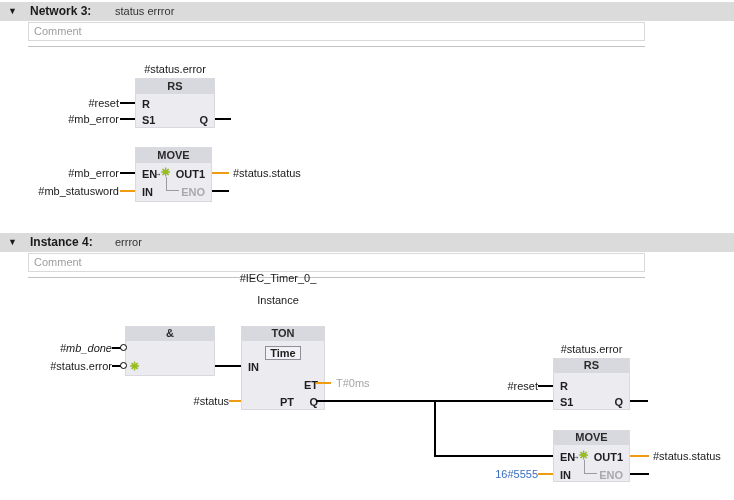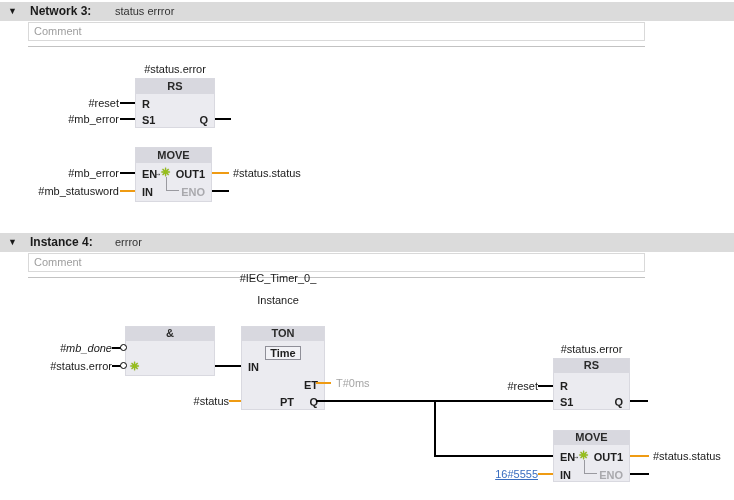--- a/index.html
+++ b/index.html
@@ -141,19 +141,19 @@
   <div class="block" style="left:553px; top:430px; width:77px; height:52px;">
     <div class="bhead" style="height:14px; line-height:13px;">MOVE</div>
     <span class="pin" style="left:6px; top:20px;">EN</span>
     <span class="pin" style="right:6px; top:20px;">OUT1</span>
     <span class="pin" style="left:6px; top:38px;">IN</span>
     <span class="pin gray" style="right:6px; top:38px;">ENO</span>
   </div>
   <span class="movearrow" style="left:571px; top:452px;">→</span>
   <span class="star" style="left:579px; top:450px;">✳</span>
   <div class="lline" style="left:584px; top:460px; width:13px; height:14px;"></div>
-  <div class="operand blue right" style="left:458px; top:468px; width:80px;text-decoration:underline;">16#5555</div>
+  <div class="operand blue right" style="left:458px; top:468px; width:80px;">16#5555</div>
   <div class="wire orange" style="left:538px; top:473px; width:15px;"></div>
   <div class="wire orange" style="left:630px; top:455px; width:19px;"></div>
   <div class="operand" style="left:653px; top:450px;">#status.status</div>
   <div class="wire" style="left:630px; top:473px; width:19px;"></div>
 
 </div>
 
 </body></html>

